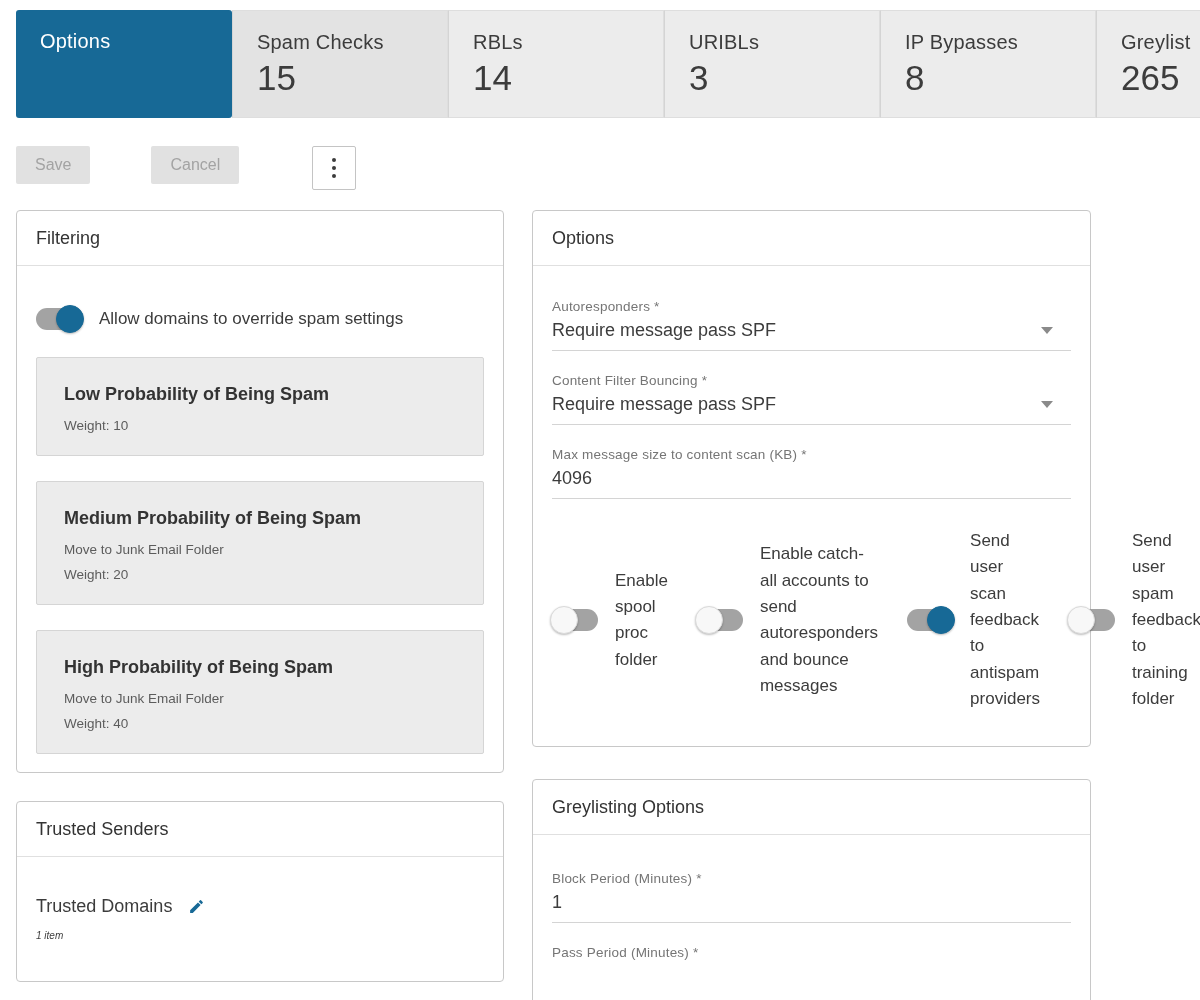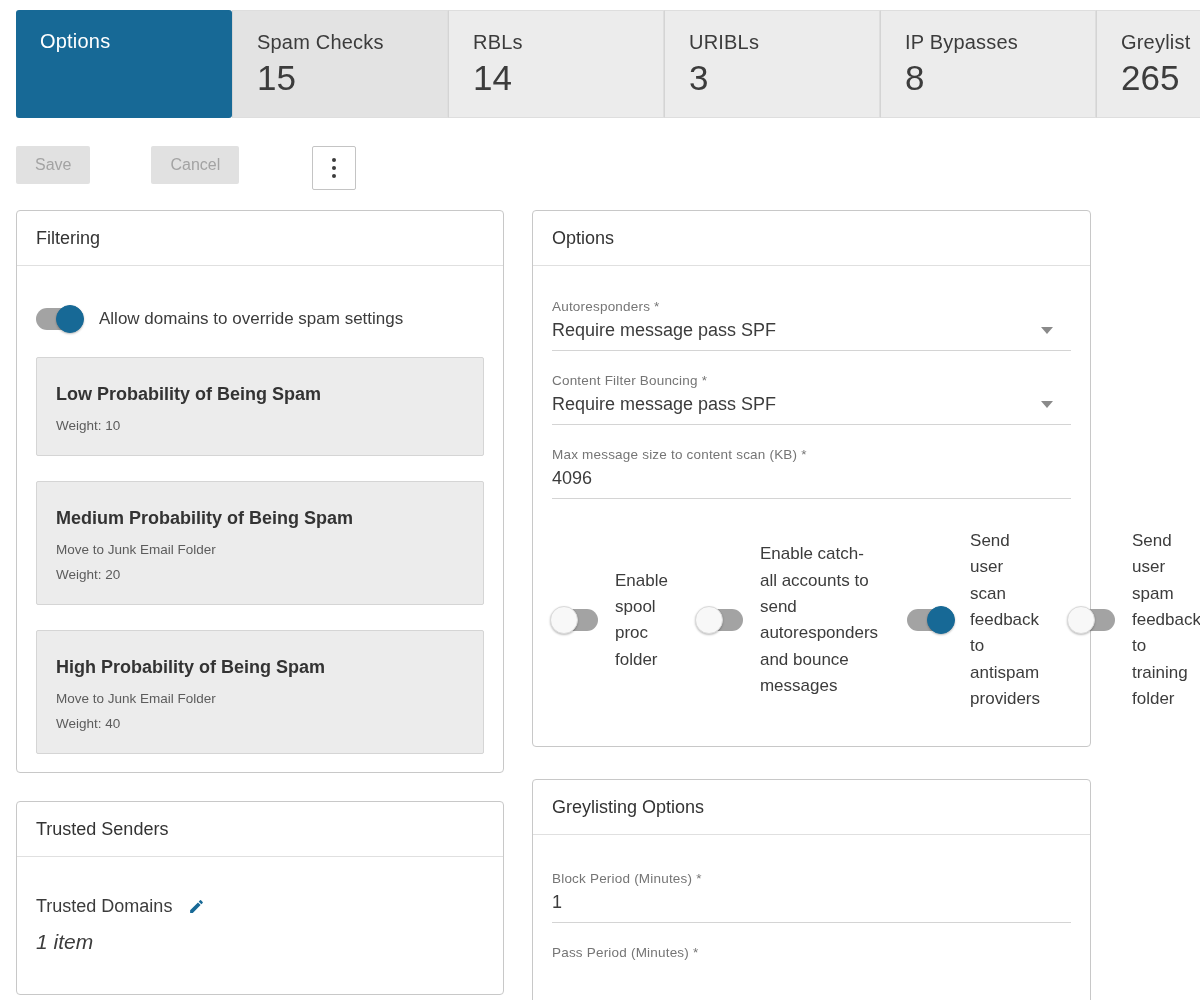--- a/index.html
+++ b/index.html
@@ -43,42 +43,42 @@
   .toggle { position:relative; width:46px; height:22px; flex:0 0 46px;
     background:#a3a3a3; border-radius:11px; cursor:pointer; }
   .toggle .knob { position:absolute; top:-3px; left:-2px; width:28px; height:28px; border-radius:50%;
     background:#f8f8f8; border:1px solid #dadada; box-shadow:0 1px 2px rgba(0,0,0,.25); }
   .toggle.on .knob { left:auto; right:-2px; background:#176996; border-color:#176996; }
   .toggle-label { margin-left:17px; font-size:17px; color:#3c3c3c; line-height:1.55; }
 
   
   .filtering-body { padding-top:40px; padding-bottom:18px; }
   .level-box { background:#ececec; border:1px solid #d5d5d5; border-radius:2px;
-    padding:26px 19px 22px; margin-top:25px; }
+    padding:26px 27px 22px; margin-top:25px; }
   .level-box:first-of-type { margin-top:26px; }
   .level-title { font-size:18px; font-weight:bold; color:#333; }
   .level-sub { font-size:13.5px; color:#5c5c5c; margin-top:13px; }
 
   
   .field { margin-top:22px; }
   .field-label { font-size:13.5px; color:#757575; letter-spacing:.2px; }
   .field-value-row { display:flex; align-items:center; justify-content:space-between;
     padding:6px 0 9px; border-bottom:1px solid #d4d4d4; cursor:default; }
   .field-value { font-size:18px; color:#3c3c3c; }
   .caret { width:0; height:0; border-left:6px solid transparent; border-right:6px solid transparent;
     border-top:7px solid #8a8a8a; margin-right:18px; }
 
   .options-body { padding-top:11px; padding-bottom:34px; }
   .options-toggles { margin-top:29px; display:flex; flex-direction:row; gap:29px; }
 
   
   .trusted-body { padding-top:39px; padding-bottom:40px; }
   .trusted-link-row { display:flex; align-items:center; gap:16px; }
   .trusted-link { font-size:18px; color:#3c3c3c; }
-  .trusted-count { font-size:21px; font-style:italic; color:#3c3c3c; margin-top:13px; }
+  .trusted-count { font-size:10px; font-style:italic; color:#3c3c3c; margin-top:13px; }
 
   
   .grey-body { padding-top:14px; padding-bottom:30px; }
 </style>
 </head>
 <body>
 
 <div class="page">
 
   <div class="tabs">

